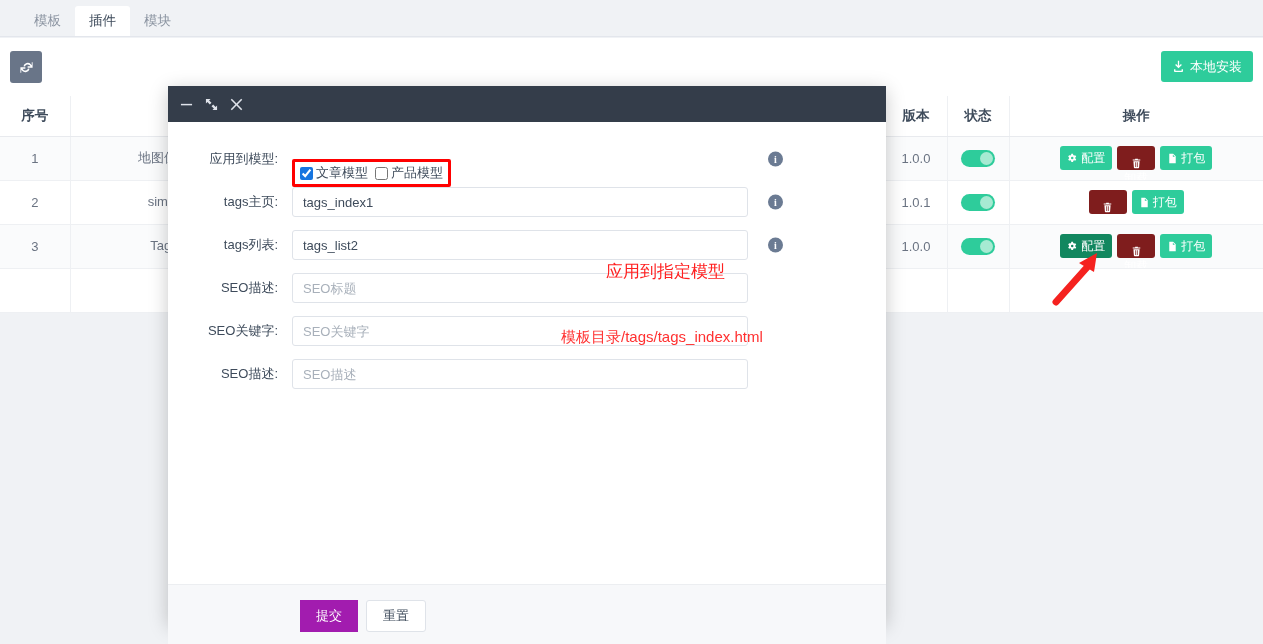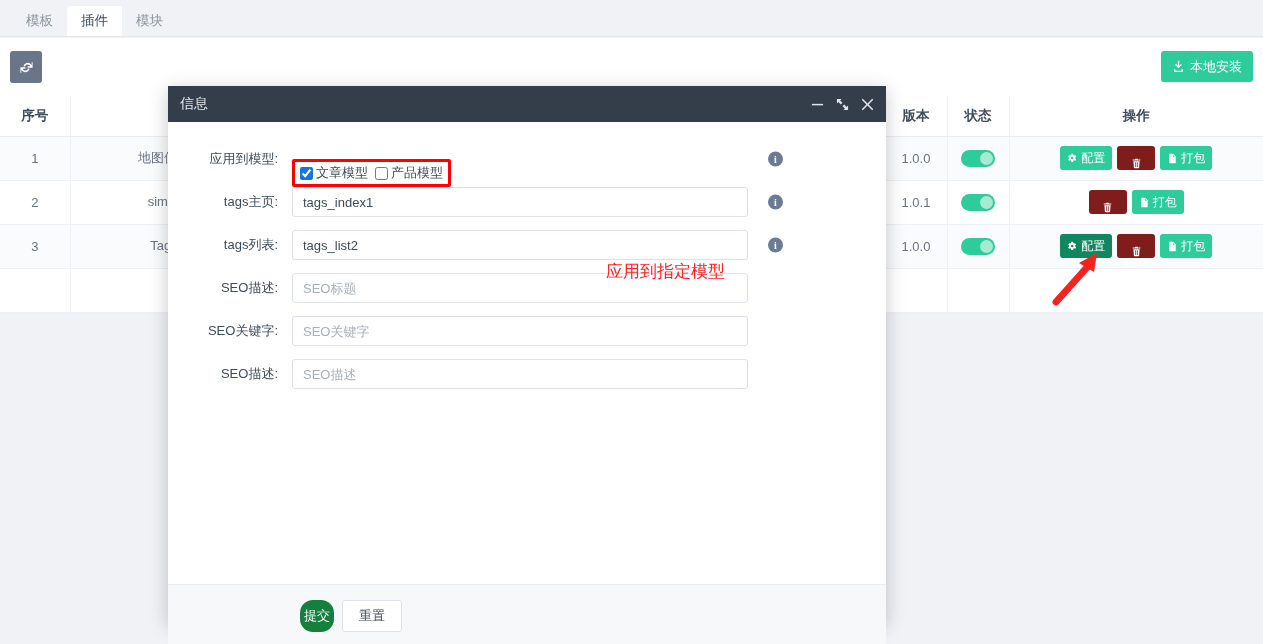--- a/index.html
+++ b/index.html
@@ -13,21 +13,21 @@
     color: #3e4b5b;
   }
   #root { position: relative; width: 1263px; height: 644px; }
 
   
   .tabbar {
     position: absolute; left: 0; top: 0; width: 1263px; height: 37px;
     background: #f0f2f5;
     border-bottom: 1px solid #e3e6ec;
     display: flex; align-items: flex-end;
-    padding-left: 12px;
+    padding-left: 20px;
   }
   .tab {
     height: 30px; line-height: 30px;
     padding: 0 14px;
     font-size: 13.5px;
     color: #8a93a0;
     cursor: pointer;
     border-radius: 3px 3px 0 0;
   }
   .tab.active {
@@ -241,23 +241,23 @@
 
   .modal-foot {
     height: 62px;
     background: #f7f8fa;
     border-top: 1px solid #eceef1;
     display: flex; align-items: center;
     padding-left: 132px;
     gap: 8px;
   }
   .btn-submit {
-    height: 32px; padding: 0 4px;
-    background: #15803d; color: #fff;
-    border: none; border-radius: 13px;
+    height: 32px; padding: 0 16px;
+    background: #a21caf; color: #fff;
+    border: none; border-radius: 0;
     font-size: 13px; cursor: pointer;
     font-family: "Liberation Sans", sans-serif;
   }
   .btn-reset {
     height: 32px; padding: 0 16px;
     background: #ffffff; color: #3e4b5b;
     border: 1px solid #dfe3e9; border-radius: 3px;
     font-size: 13px; cursor: pointer;
     font-family: "Liberation Sans", sans-serif;
   }
@@ -432,21 +432,20 @@
 
   <div class="arrow-annot">
     <svg viewBox="0 0 60 56" width="60" height="56">
       <path d="M6 52 L40 14" stroke="#f5221f" stroke-width="7" stroke-linecap="round"></path>
       <path d="M47 3 L29 13 L44 22 Z" fill="#f5221f"></path>
     </svg>
   </div>
 
   <div class="modal">
     <div class="modal-head">
-      <div class="modal-title">信息</div>
       <div class="win-btns">
         <span class="win-btn">
           <svg viewBox="0 0 14 14">
               <rect x="1" y="6.3" width="12" height="1.6"></rect>
             </svg>
         </span>
         <span class="win-btn">
           <svg viewBox="0 0 14 14">
               <path d="M1 1h5L4.4 2.6 7 5.2 5.2 7 2.6 4.4 1 6zM13 13H8l1.6-1.6L7 8.8 8.8 7l2.6 2.6L13 8z"></path>
             </svg>
@@ -509,20 +508,21 @@
       </div>
 
       <div class="form-row">
         <div class="form-label">SEO描述:</div>
         <div class="form-ctrl">
           <input type="text" placeholder="SEO描述" style="">
         </div>
       </div>
 
       <div class="annot-red annot-inline">应用到指定模型</div>
+      <div class="annot-path">模板目录/tags/tags_index.html</div>
     </div>
 
     <div class="modal-foot">
       <button class="btn-submit">提交</button>
       <button class="btn-reset">重置</button>
     </div>
   </div>
 
 </div>
 

